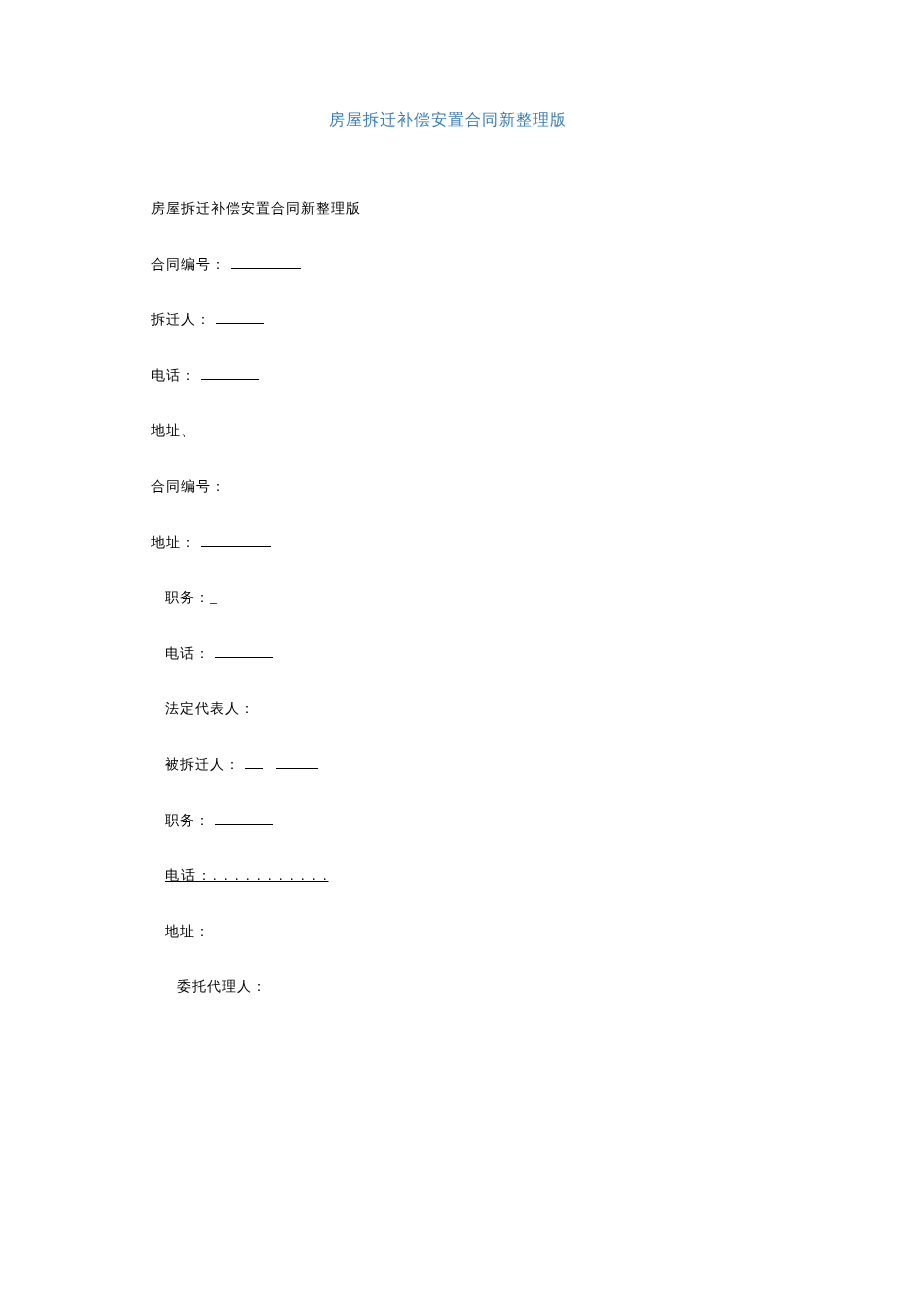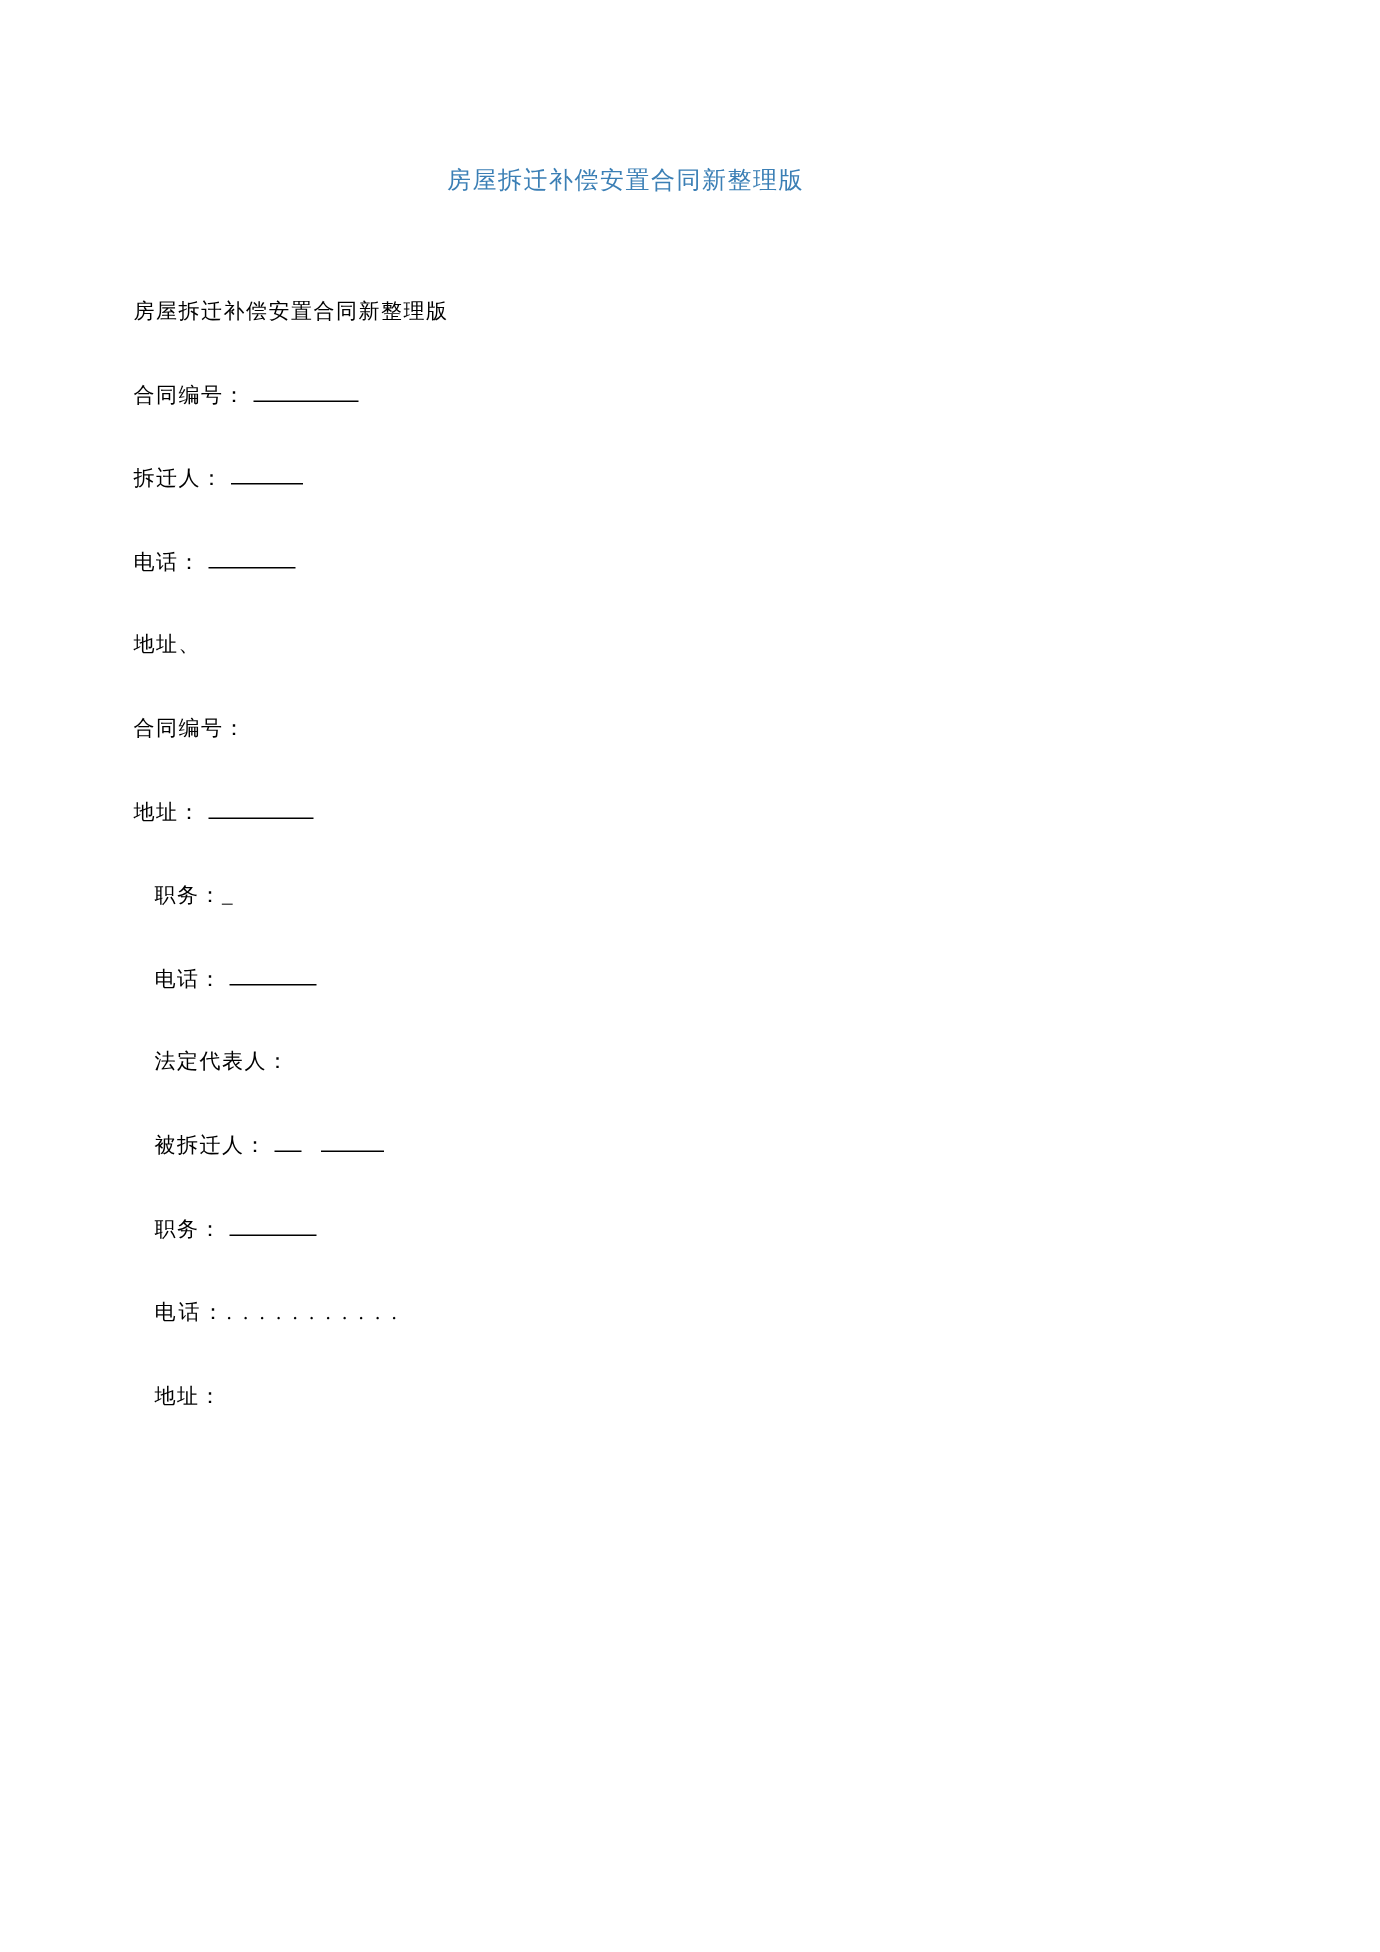--- a/index.html
+++ b/index.html
@@ -8,21 +8,22 @@
       box-sizing: border-box;
     }
     body {
       background: #ffffff;
       font-family: "SimSun", "宋体", serif;
       width: 920px;
       height: 1301px;
       position: relative;
     }
     .page {
-      padding: 110px 175px 0 89px;
+      padding: 110px 175px 0 115px;
+      margin-left: 36px;
     }
     .title {
       text-align: center;
       color: #3b7fb5;
       font-size: 16px;
       font-family: "SimSun", "宋体", serif;
       margin-bottom: 68px;
       letter-spacing: 1px;
     }
     .line {
@@ -46,20 +47,21 @@
     }
     .blank-sm {
       display: inline-block;
       border-bottom: 1px solid #000;
       height: 0.5em;
       vertical-align: baseline;
       font-size: 9px;
     }
     .dots {
       letter-spacing: 2px;
+      text-decoration: underline;
     }
   </style>
 </head>
 <body>
 
 <div class="page">
   <div class="title">房屋拆迁补偿安置合同新整理版</div>
 
   <div class="line">房屋拆迁补偿安置合同新整理版</div>
 
@@ -110,14 +112,15 @@
   <div class="line indent-1">
     <span>职务：</span>
     <span class="blank-sm" style="width:58px;"></span>
   </div>
 
   <div class="line indent-1 dots">电话：. . . . . . . . . . .</div>
 
   <div class="line indent-1">地址：</div>
 
 
+  <div class="line indent-2">委托代理人：</div>
 
 </div>
 
 </body></html>

